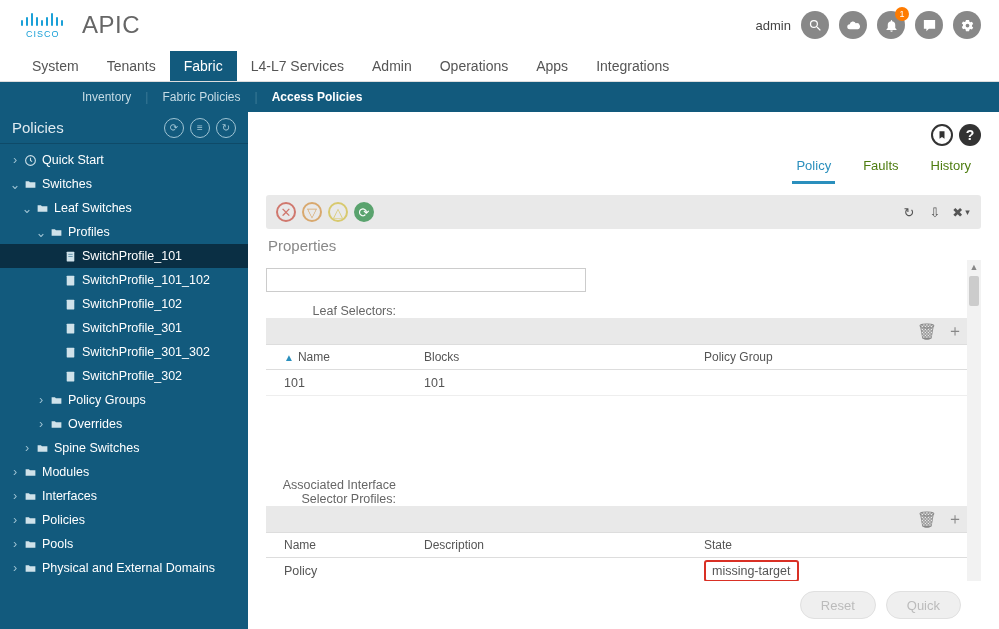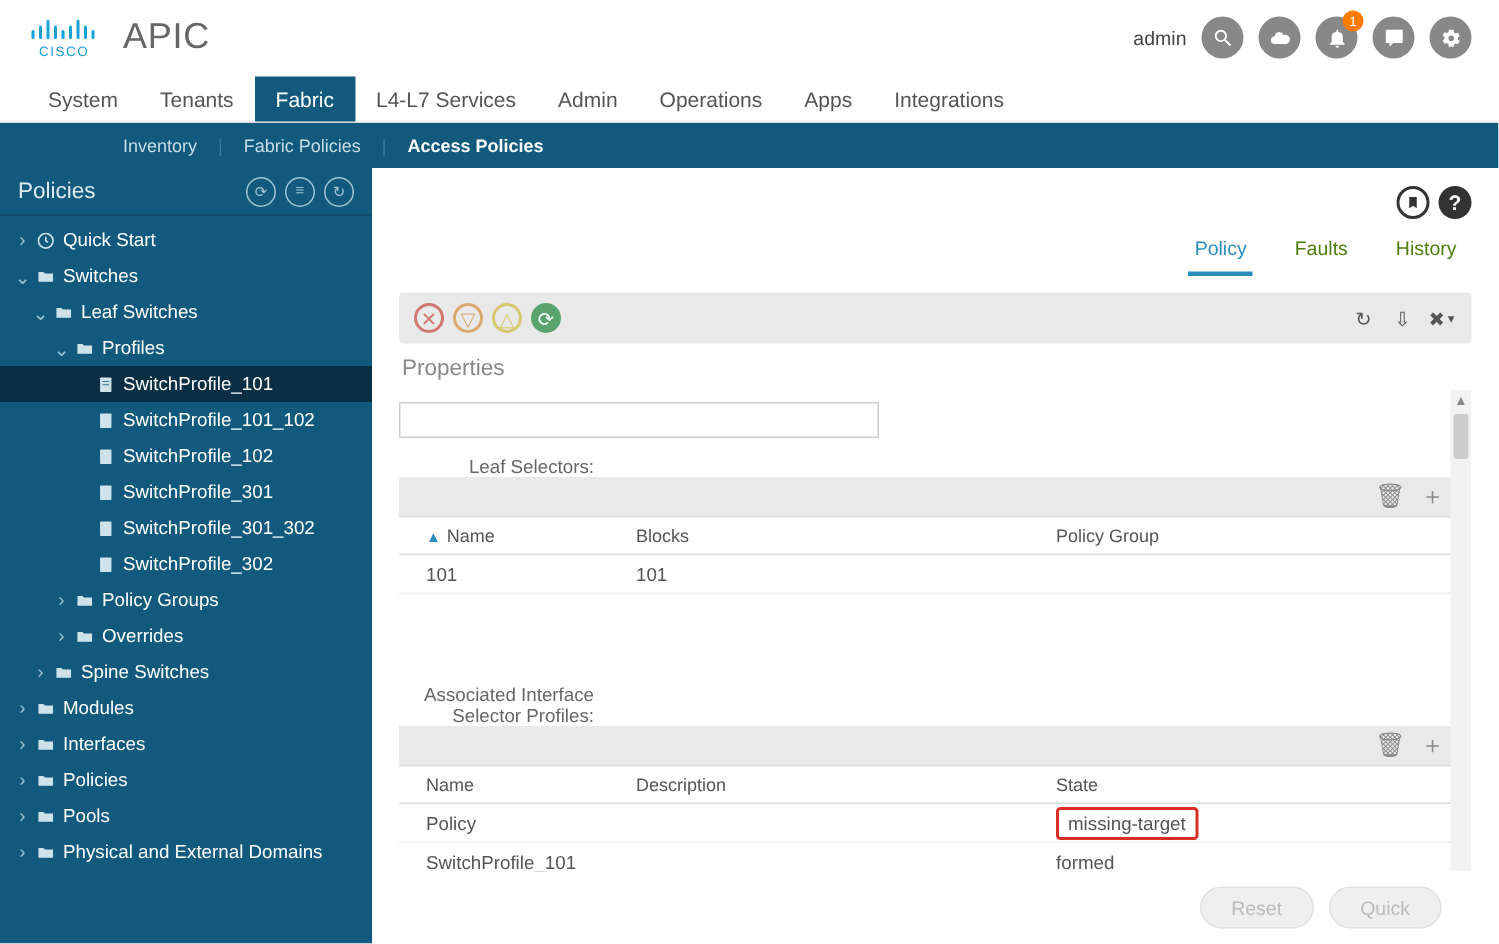--- a/index.html
+++ b/index.html
@@ -430,21 +430,21 @@
               </div>
               <div class="grid-row">
                 <div class="gr-cell c-name">101</div>
                 <div class="gr-cell c-blocks">101</div>
                 <div class="gr-cell c-pg"></div>
               </div>
               <div style="height:50px"></div>
             </div>
           </div>
 
-          <div class="form-row" style="margin-top:8px">
+          <div class="form-row" style="margin-top:30px">
             <div class="form-label">
               <span>Associated Interface</span><br>
               <span>Selector Profiles:</span>
             </div>
             <div class="form-field grid-wrap">
               <div class="grid-tools">
                 <span class="gt-ic">🗑</span>
                 <span class="gt-ic">＋</span>
               </div>
               <div class="grid-hdr">

